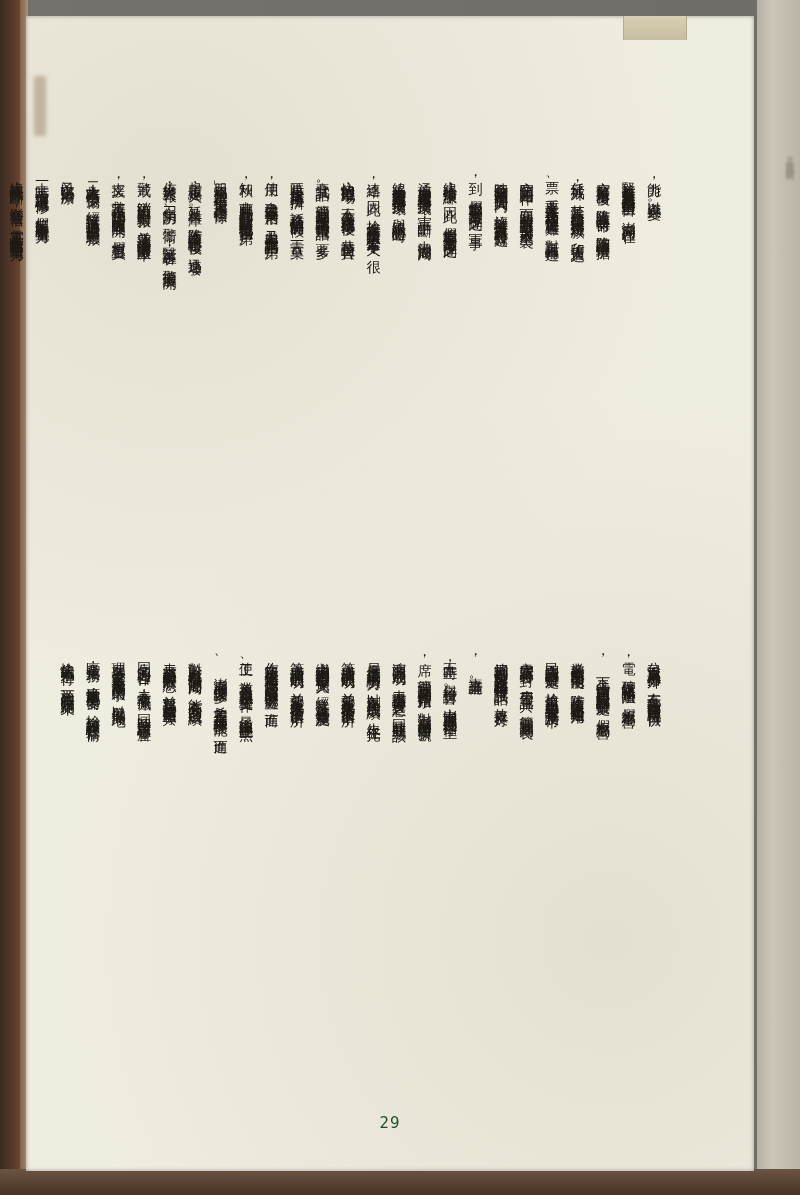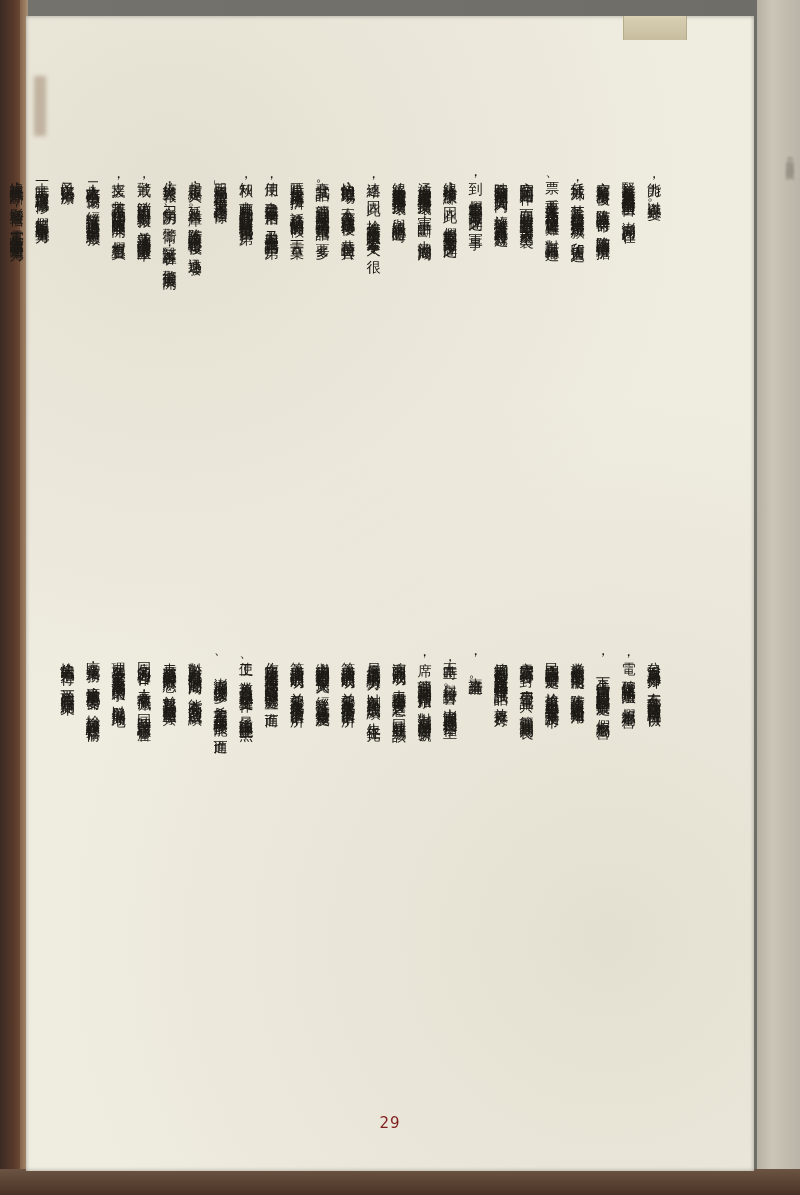--- a/index.html
+++ b/index.html
@@ -152,21 +152,21 @@
     height: 92%;
   }
   .page-number {
     position: absolute;
     left: 0;
     top: 1098px;
     width: 728px;
     text-align: center;
     font-family: "DejaVu Sans", sans-serif;
     font-size: 15px;
-    color: #7f1d1d;
+    color: #14532d;
     letter-spacing: 1px;
   }
   .corner-mark {
     position: absolute;
     left: 8px;
     top: 60px;
     width: 12px;
     height: 60px;
     background: rgba(120,90,60,0.35);
     filter: blur(2px);

